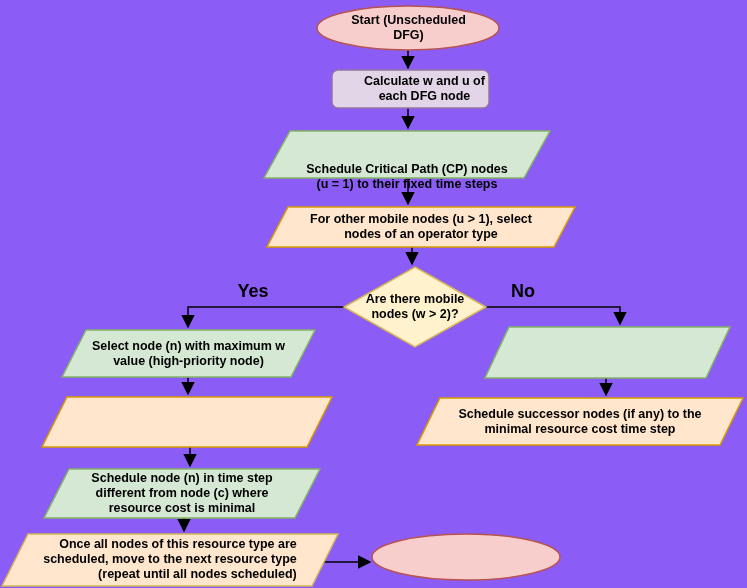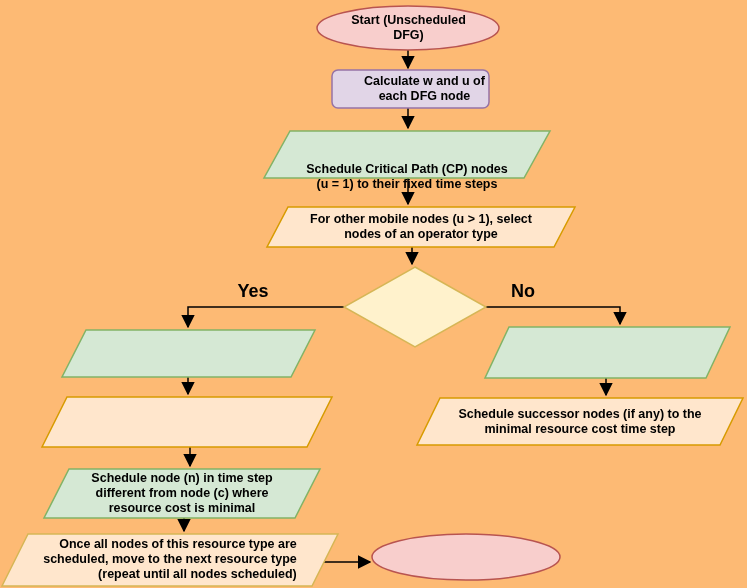--- a/index.html
+++ b/index.html
@@ -1,19 +1,19 @@
 <!DOCTYPE html>
 <html><head>
 <meta charset="utf-8">
 <style>
   html,body{margin:0;padding:0;background:#ffffff;}
   #canvas{
     position:relative;
     width:747px;height:588px;
-    background:#fdba74;
+    background:#8b5cf6;
     font-family:"Liberation Sans", sans-serif;
     overflow:hidden;
   }
   #shapes{position:absolute;left:0;top:0;width:747px;height:588px;}
   .node-label{
     position:absolute;
     display:flex;align-items:center;justify-content:center;
     text-align:center;
     font-size:12.5px;font-weight:bold;color:#000000;
     line-height:1.2;
@@ -78,21 +78,27 @@
     </div>
 
   <div class="node-label" style="left:264px;top:131px;width:286px;height:48px;margin-top:22px;">
       <span>Schedule Critical Path (CP) nodes<br>(u = 1) to their fixed time steps</span>
     </div>
 
   <div class="node-label" style="left:267px;top:207px;width:308px;height:40px;">
       <span>For other mobile nodes (u &gt; 1), select<br>nodes of an operator type</span>
     </div>
 
+  <div class="node-label" style="left:344px;top:267px;width:142px;height:80px;">
+      <span>Are there mobile<br>nodes (w &gt; 2)?</span>
+    </div>
 
+  <div class="node-label" style="left:62px;top:330px;width:253px;height:47px;">
+      <span>Select node (n) with maximum w<br>value (high-priority node)</span>
+    </div>
 
 
   <div class="node-label" style="left:44px;top:469px;width:276px;height:49px;">
       <span>Schedule node (n) in time step<br>different from node (c) where<br>resource cost is minimal</span>
     </div>
 
   <div class="node-label" style="left:2px;top:534px;width:336px;height:50px;text-align:right;">
       <span>Once all nodes of this resource type are<br>scheduled, move to the next resource type<br>(repeat until all nodes scheduled)</span>
     </div>
 

